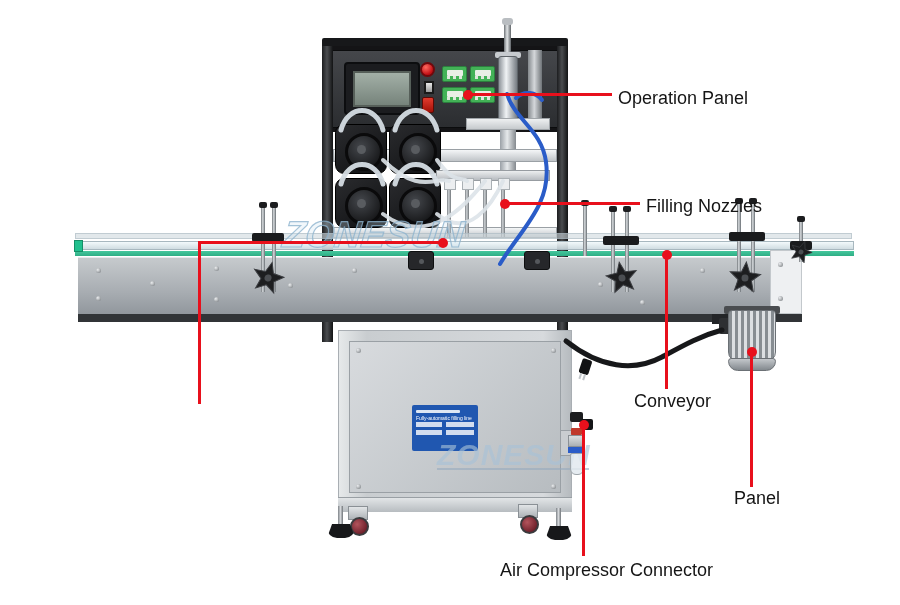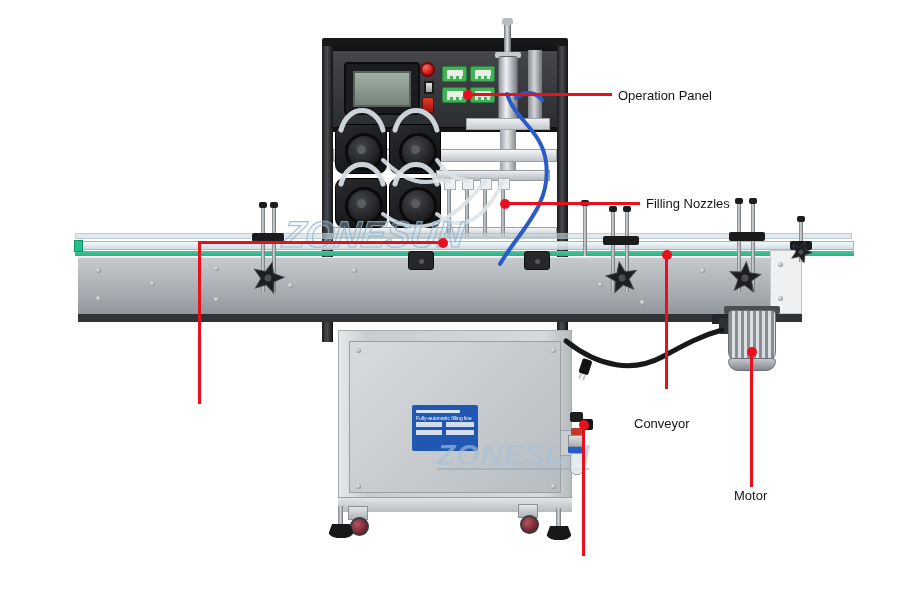--- a/index.html
+++ b/index.html
@@ -117,30 +117,30 @@
   #reg-band{left:568px;top:447px;width:17px;height:6px;background:var(--tube-blue,#2a5cc8);}
   #reg-bowl{left:570px;top:453px;width:14px;height:22px;background:rgba(226,233,238,.85);
      border:1px solid #9fa6ab;border-radius:2px 2px 6px 6px;}
 
   
   #overlay-svg{left:0;top:0;width:900px;height:605px;z-index:5;pointer-events:none;}
 
   
   .cl-line{background:var(--callout-red,#e8101c);z-index:20;}
   .cl-dot{width:10px;height:10px;border-radius:50%;background:var(--callout-red,#e8101c);z-index:21;}
-  .cl-label{font-size:13px;color:#151515;white-space:nowrap;z-index:22;}
+  .cl-label{font-size:18px;color:#151515;white-space:nowrap;z-index:22;}
   #cl-op-line{left:468px;top:93px;width:144px;height:3px;}
   #cl-op-dot{left:463px;top:90px;} #cl-op-label{left:618px;top:88px;}
   #cl-fn-line{left:505px;top:202px;width:135px;height:3px;}
   #cl-fn-dot{left:500px;top:199px;} #cl-fn-label{left:646px;top:196px;}
   #cl-bsp-hline{left:199px;top:241px;width:244px;height:3px;}
   #cl-bsp-vline{left:198px;top:241px;width:3px;height:163px;}
   #cl-bsp-dot{left:438px;top:238px;} #cl-bsp-label{left:130px;top:410px;}
   #cl-conv-line{left:665px;top:254px;width:3px;height:135px;}
-  #cl-conv-dot{left:662px;top:250px;} #cl-conv-label{left:634px;top:391px;margin-top:25px;}
+  #cl-conv-dot{left:662px;top:250px;} #cl-conv-label{left:634px;top:391px;}
   #cl-motor-line{left:750px;top:351px;width:3px;height:136px;}
   #cl-motor-dot{left:747px;top:347px;} #cl-motor-label{left:734px;top:488px;}
   #cl-acc-line{left:582px;top:424px;width:3px;height:132px;}
   #cl-acc-dot{left:579px;top:420px;} #cl-acc-label{left:500px;top:560px;}
 </style>
 </head>
 <body>
 
 <div id="stage">
 
@@ -311,18 +311,19 @@
   <div id="cl-bsp-hline" class="cl-line"></div>
   <div id="cl-bsp-vline" class="cl-line"></div>
   <div id="cl-bsp-dot" class="cl-dot"></div>
 
   <div id="cl-conv-line" class="cl-line"></div>
   <div id="cl-conv-dot" class="cl-dot"></div>
   <div id="cl-conv-label" class="cl-label">Conveyor</div>
 
   <div id="cl-motor-line" class="cl-line"></div>
   <div id="cl-motor-dot" class="cl-dot"></div>
-  <div id="cl-motor-label" class="cl-label">Motor</div>
+  <div id="cl-motor-label" class="cl-label">Panel</div>
 
   <div id="cl-acc-line" class="cl-line"></div>
   <div id="cl-acc-dot" class="cl-dot"></div>
+  <div id="cl-acc-label" class="cl-label">Air Compressor Connector</div>
 
 </div>
 
 </body></html>

